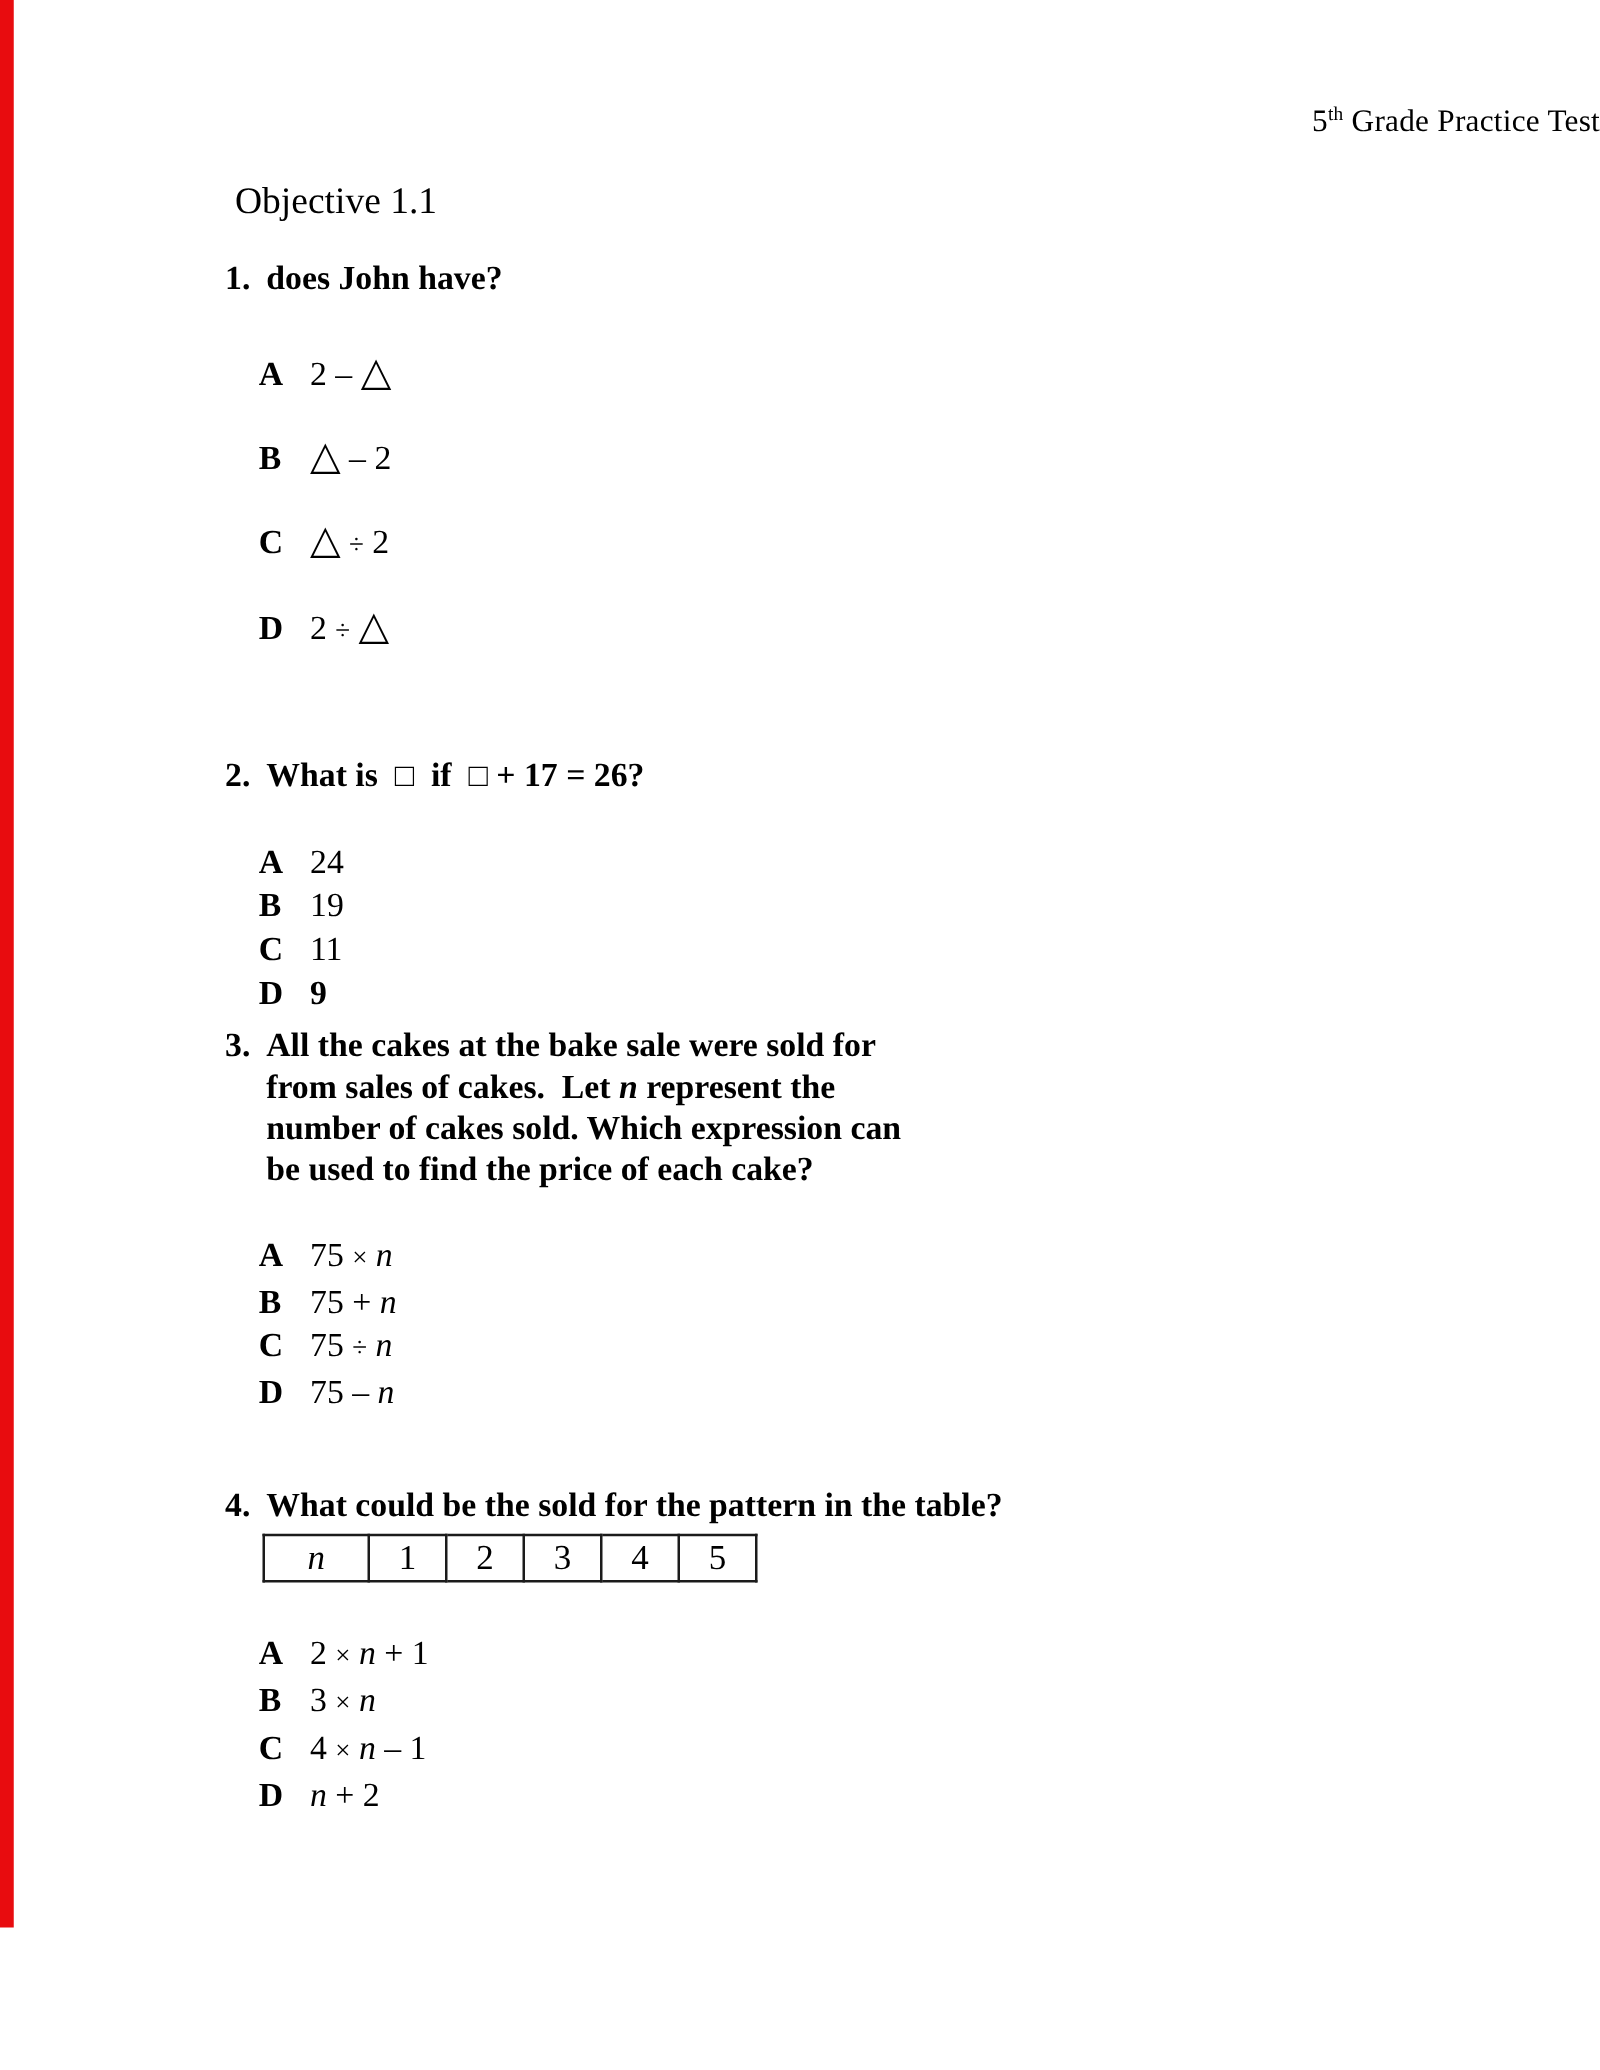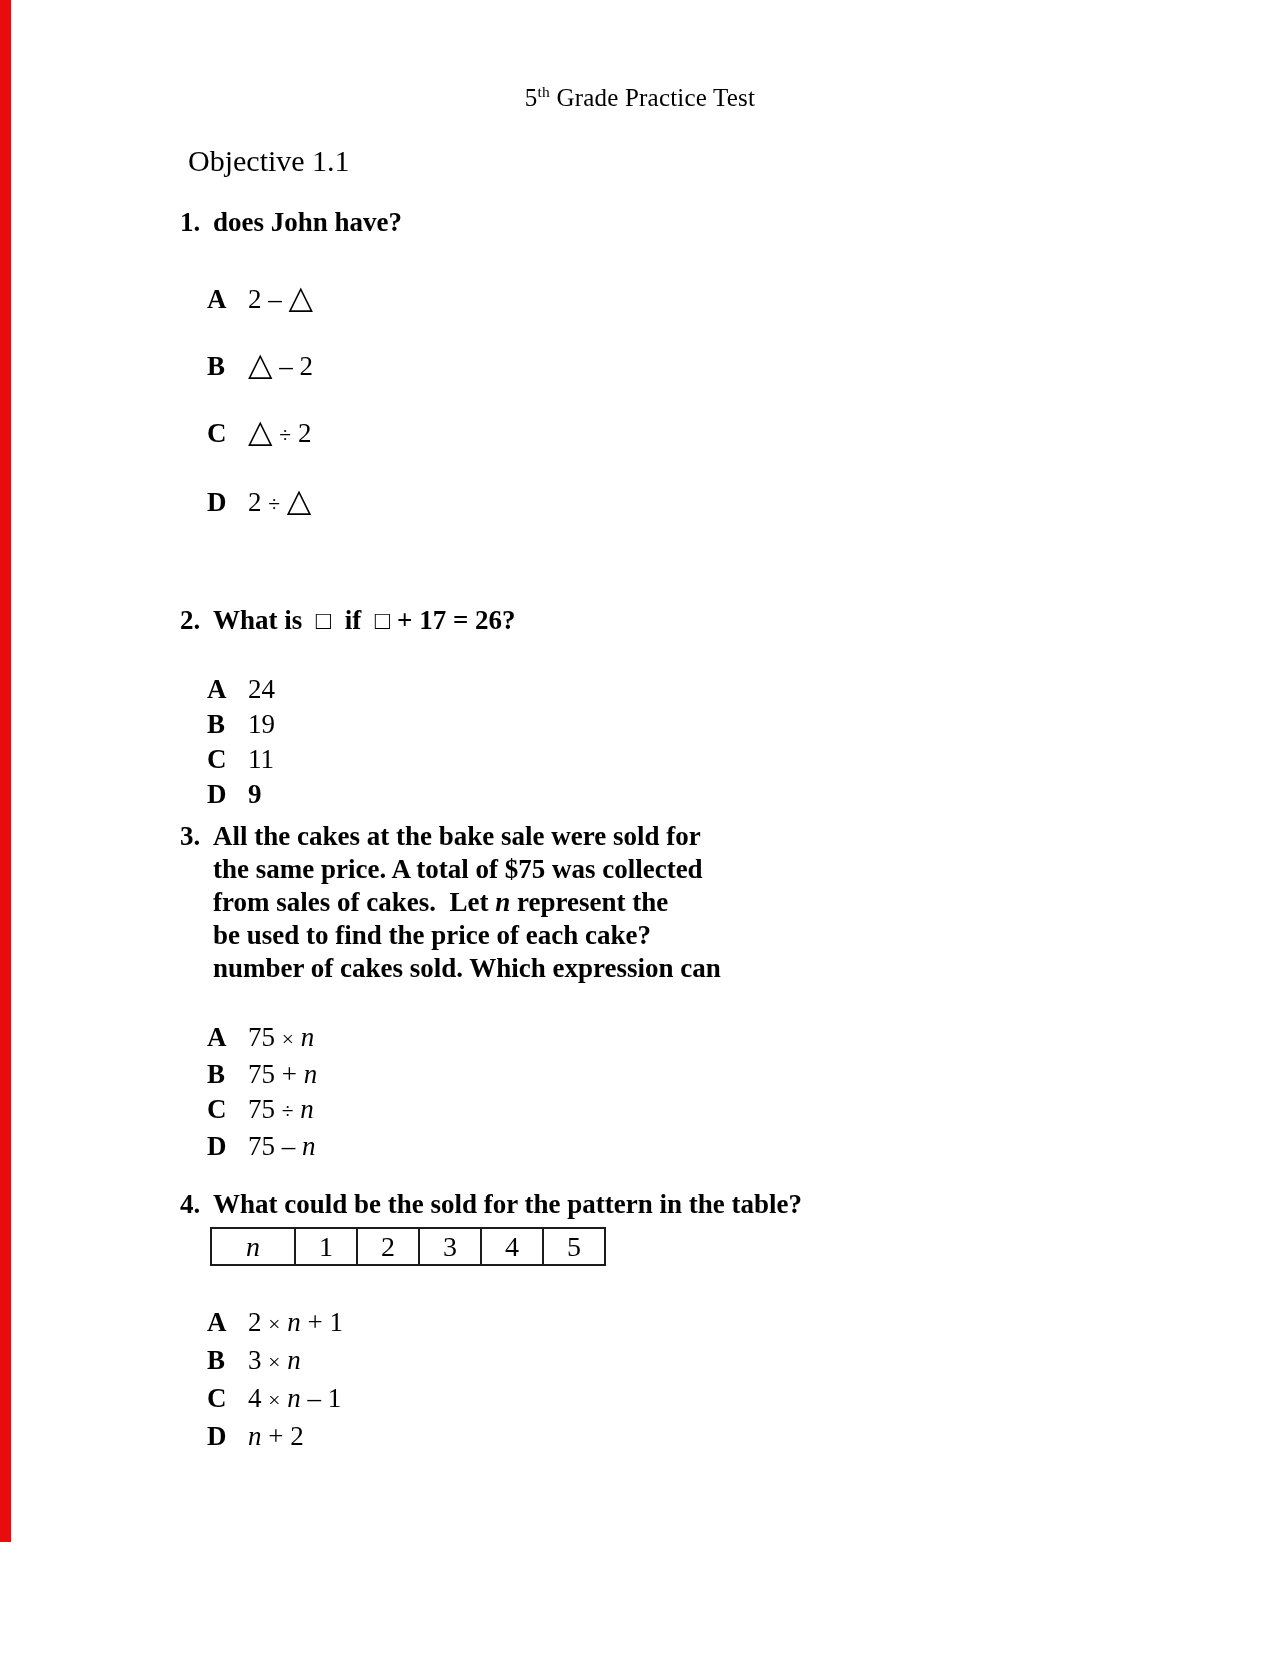--- a/index.html
+++ b/index.html
@@ -2,21 +2,21 @@
 <html><head>
 <meta charset="utf-8">
 <style>
   html,body{margin:0;padding:0}
   body{
     width:1280px;height:1656px;background:#ffffff;position:relative;
     font-family:"Liberation Serif","DejaVu Serif",serif;color:#000;
     overflow:hidden;
   }
   .red-bar{position:absolute;left:0;top:0;width:11px;height:1542px;background:#e80c0f}
-  .title{position:absolute;top:84px;left:0;width:100%;text-align:center;font-size:25px;letter-spacing:.2px}
+  .title{position:absolute;top:84px;left:0;width:100%;text-align:right;font-size:25px;letter-spacing:.2px}
   .title sup{font-size:.62em;line-height:0}
   .objective{position:absolute;left:188px;top:144px;font-size:30px}
 
   .q{position:absolute;left:180px;width:940px;font-size:27px}
   .q1{top:206px}.q2{top:604px}.q3{top:820px}.q4{top:1188px}
 
   .q-head{display:flex;font-weight:700;line-height:33px}
   .q-num{flex:none;width:33px}
   .q-lines{flex:1}
 
@@ -105,24 +105,23 @@
       <span class="opt-value bold">9</span>
     </div>
   </div>
 </div>
 
 <div class="q q3">
   <div class="q-head">
     <span class="q-num">3.</span>
     <div class="q-lines">
       <div>All the cakes at the bake sale were sold for</div>
-      <div>the same price. A total of $75 was collected</div>
       <div>from sales of cakes. &nbsp;Let <i>n</i> represent the</div>
+      <div>number of cakes sold. Which expression can</div>
       <div>be used to find the price of each cake?</div>
-      <div>number of cakes sold. Which expression can</div>
     </div>
   </div>
   <div class="opts">
     <div class="opt">
       <span class="opt-letter">A</span>
       <span class="opt-value">75 <span class="mop">×</span> <i>n</i></span>
     </div>
     <div class="opt">
       <span class="opt-letter">B</span>
       <span class="opt-value">75 + <i>n</i></span>

